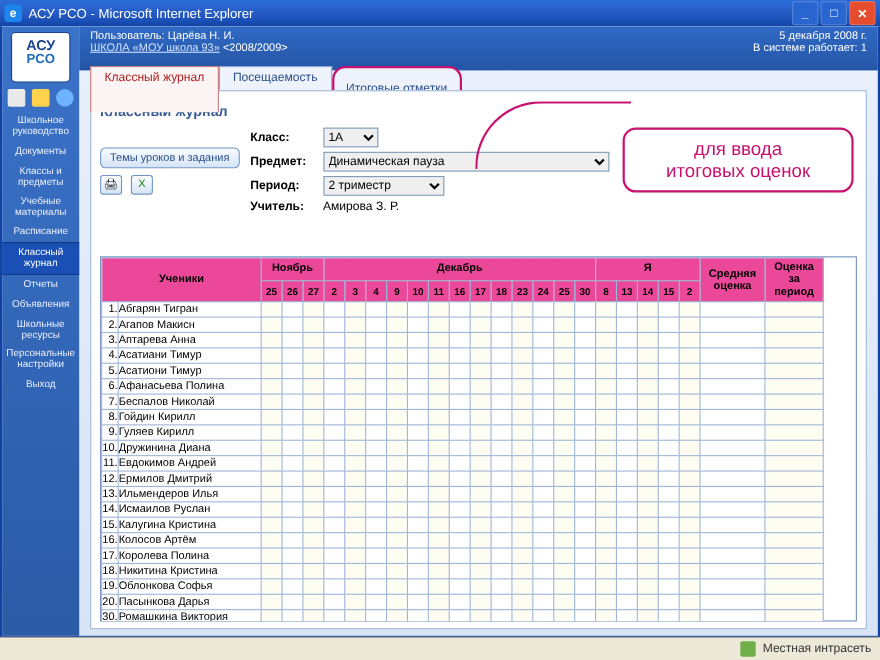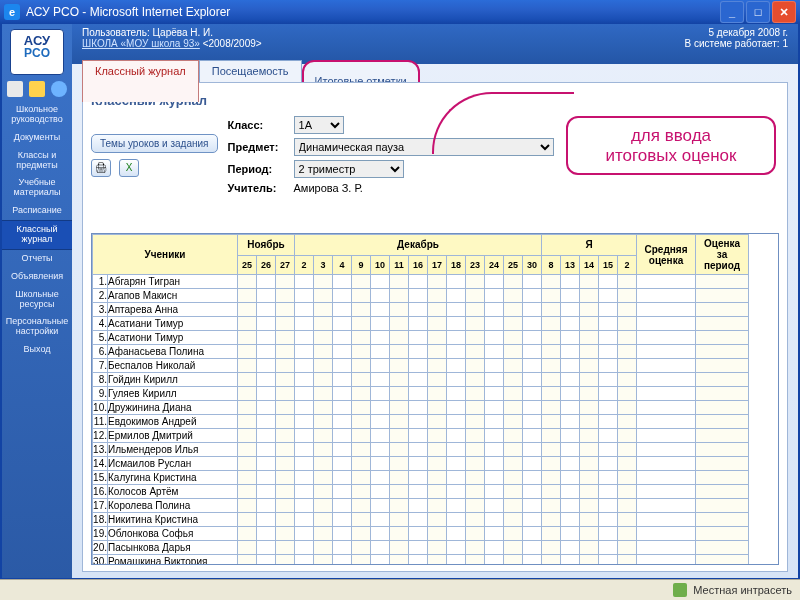--- a/index.html
+++ b/index.html
@@ -43,21 +43,21 @@
 .filters .teacher{font-weight:normal}
 .iconrow{display:flex;gap:8px;margin-top:6px}
 .small-ico{width:18px;height:16px;border:1px solid #6f93c5;border-radius:3px;background:linear-gradient(#fff,#d6e4f6);display:flex;align-items:center;justify-content:center;font-size:10px;cursor:pointer}
 
 .callout{position:absolute;right:22px;top:92px;width:190px;border:2px solid #c7116f;border-radius:12px;background:#fff;color:#c7116f;padding:8px 8px;font-size:17px;font-weight:normal;text-align:center;line-height:1.15}
 .callout:before{content:"";position:absolute;left:-136px;top:-26px;width:140px;height:60px;border:2px solid #c7116f;border-right:none;border-bottom:none;border-radius:60px 0 0 0;pointer-events:none}
 
 .gridwrap{position:absolute;left:8px;right:8px;top:150px;bottom:6px;overflow:auto;border:1px solid #6f8fc1}
 table.grid{border-collapse:collapse;table-layout:fixed;font-size:10px}
 table.grid th,table.grid td{border:1px solid #9fb6d8;padding:0;background:#fff}
-table.grid thead th{background:#fef9c3;font-weight:bold;text-align:center;padding:3px 2px}
+table.grid thead th{background:#ec4899;font-weight:bold;text-align:center;padding:3px 2px}
 .students-col{width:140px}
 th.month{background:#f5f2d8}
 td.name{padding:1px 4px;white-space:nowrap;background:#fdfcee}
 td.num{width:14px;text-align:right;padding:1px 3px;background:#fdfcee}
 td.cell{width:14px;height:13px}
 td.cell:nth-child(odd){background:#fefdf2}
 th.day{font-size:9px;padding:2px 1px;width:14px}
 th.avg{width:54px}
 th.period-grade{width:48px}
 

